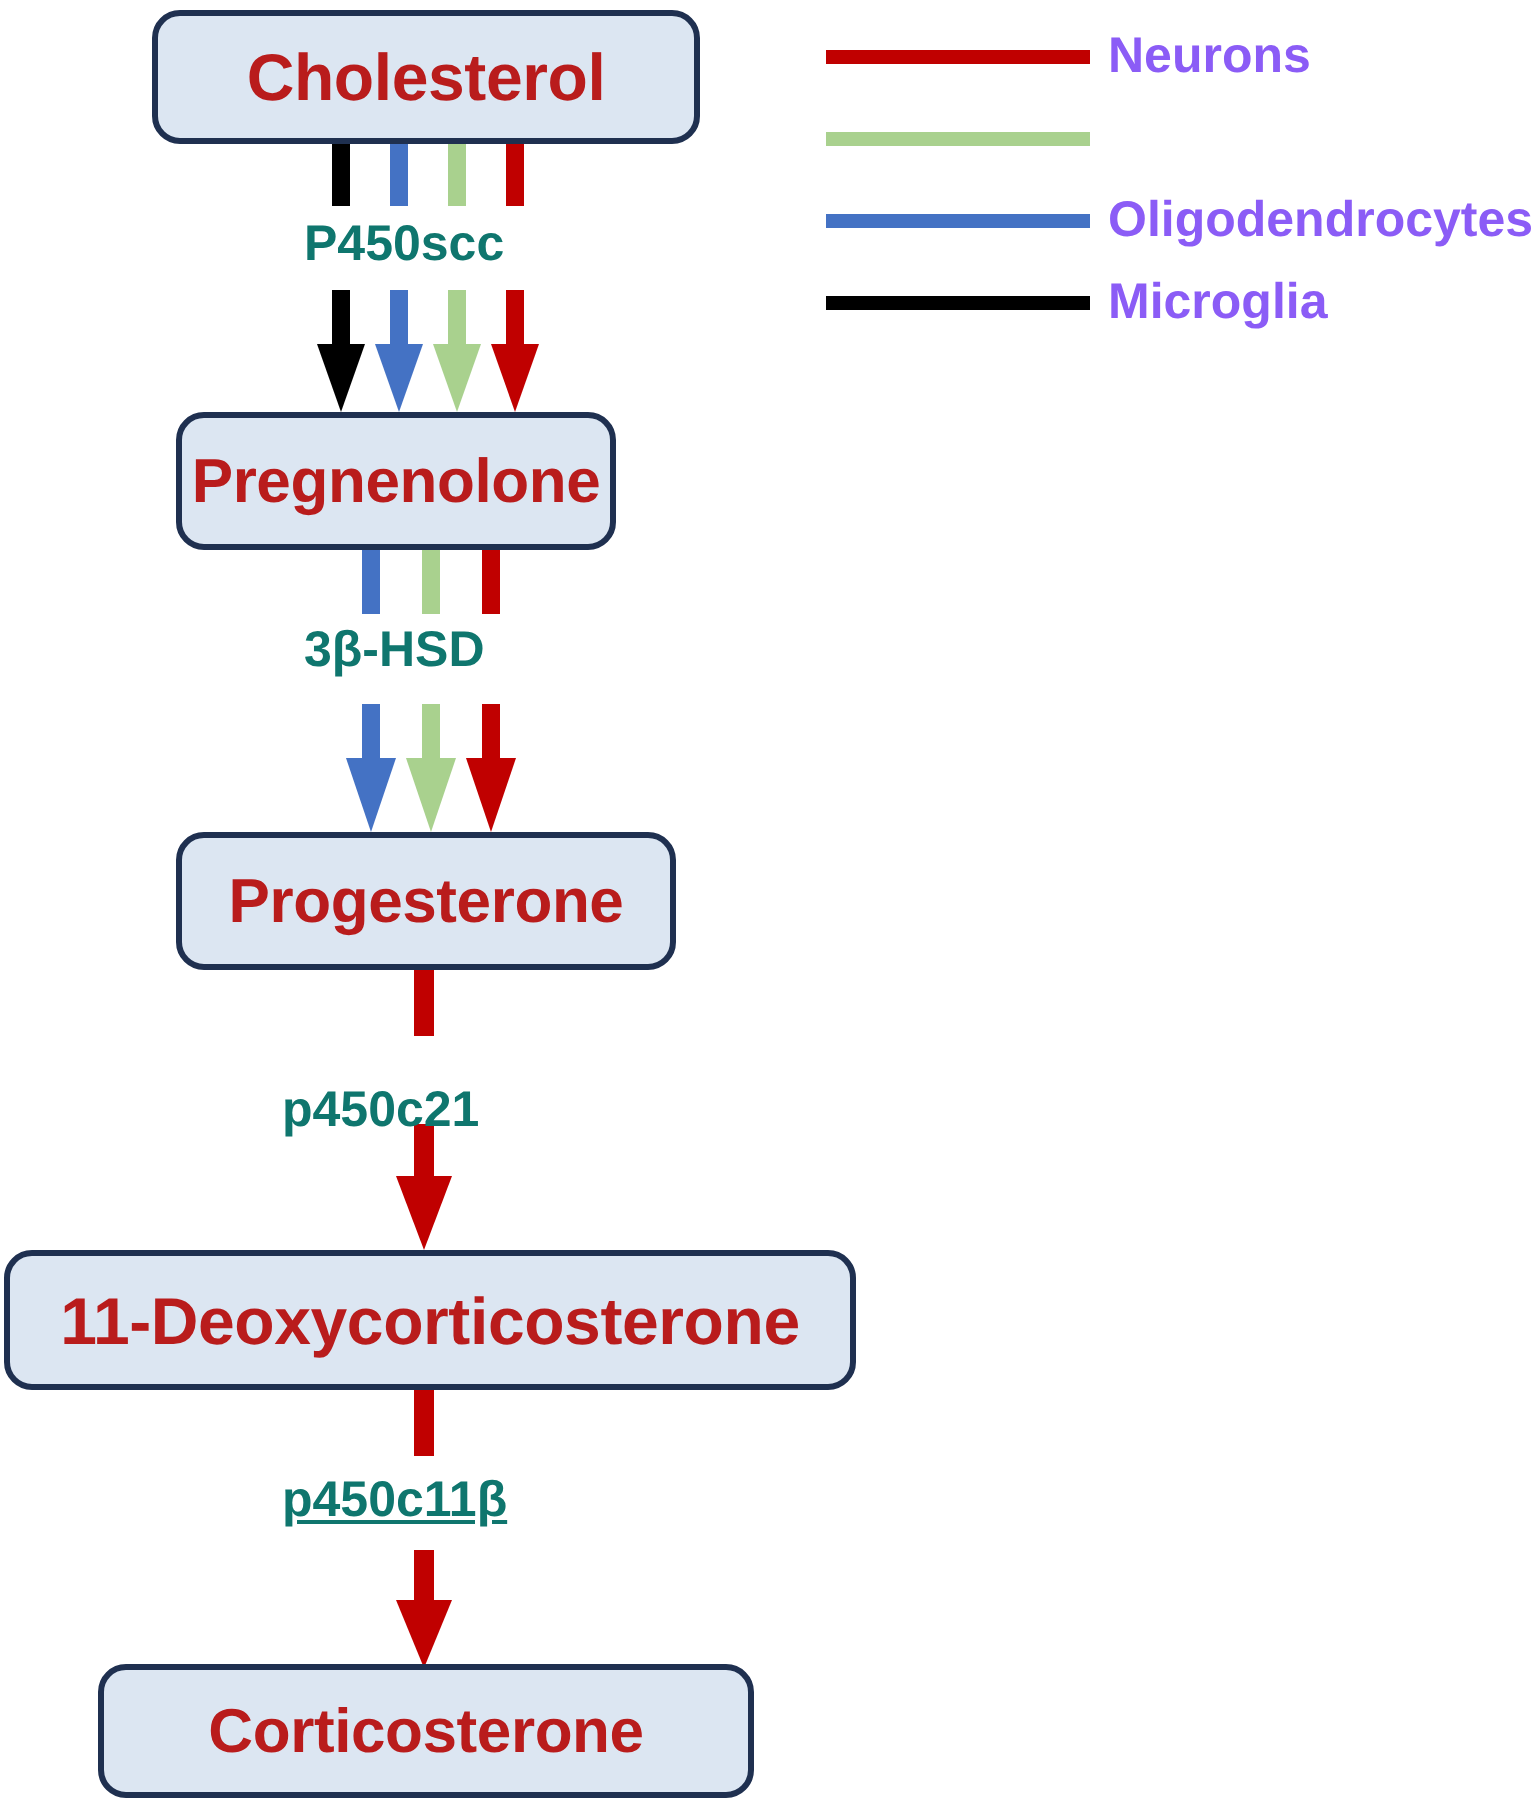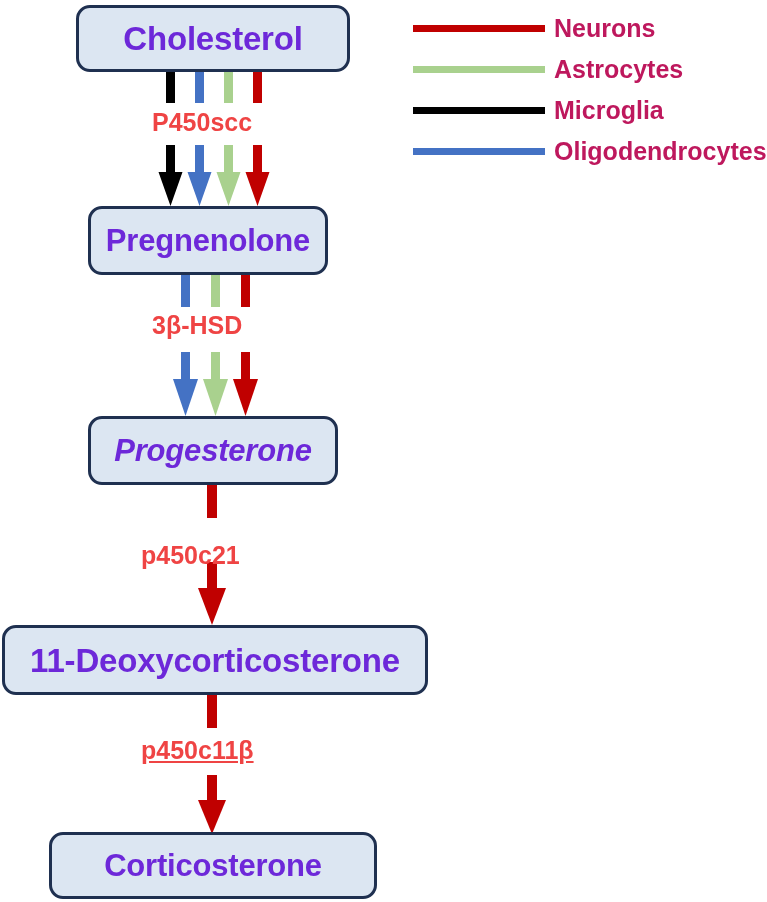--- a/index.html
+++ b/index.html
@@ -26,34 +26,34 @@
   .node-box {
     position: absolute;
     box-sizing: border-box;
     background: #dce6f2;
     border: 3px solid #1f3050;
     border-radius: 14px;
     display: flex;
     align-items: center;
     justify-content: center;
     text-align: center;
-    color: #6d28d9;
+    color: #b91c1c;
     font-weight: bold;
     letter-spacing: -0.2px;
     z-index: 3;
   }
   .node-label {
     display: block;
     line-height: 1;
     white-space: nowrap;
   }
 
   #node-cholesterol { left: 76px;  top: 5px;   width: 274px; height: 67px; }
-  #node-pregnenolone { left: 88px; top: 206px; width: 240px; height: 69px; }
-  #node-progesterone { left: 88px; top: 416px; width: 250px; height: 69px; font-style: italic; }
+  #node-pregnenolone { left: 88px; top: 206px; width: 220px; height: 69px; }
+  #node-progesterone { left: 88px; top: 416px; width: 250px; height: 69px; }
   #node-deoxycorticosterone { left: 2px; top: 625px; width: 426px; height: 70px; }
   #node-corticosterone { left: 49px; top: 832px; width: 328px; height: 67px; text-align: center; }
 
   #node-cholesterol .node-label { font-size: 33px; }
   #node-pregnenolone .node-label { font-size: 31px; }
   #node-progesterone .node-label { font-size: 31px; }
   #node-deoxycorticosterone .node-label { font-size: 33px; text-align: right; }
   #node-corticosterone .node-label { font-size: 31px; }
 
   
@@ -63,21 +63,21 @@
     top: 0;
     width: 767px;
     height: 902px;
     z-index: 1;
     pointer-events: none;
   }
 
   
   .enzyme-label {
     position: absolute;
-    color: #ef4444;
+    color: #0f766e;
     font-weight: bold;
     font-size: 25px;
     line-height: 1;
     white-space: nowrap;
     z-index: 4;
   }
   #enzyme-p450scc { left: 152px; top: 110px; }
   #enzyme-3bhsd   { left: 152px; top: 313px; }
   #enzyme-p450c21 { left: 141px; top: 543px; }
   #enzyme-p450c11b{ left: 141px; top: 738px; text-decoration: underline; }
@@ -98,21 +98,21 @@
   .legend-swatch {
     width: 132px;
     height: 7px;
     flex: 0 0 132px;
     border-radius: 0;
   }
   .legend-text {
     margin-left: 9px;
     font-size: 25px;
     font-weight: bold;
-    color: #be185d;
+    color: #8b5cf6;
     line-height: 1;
     white-space: nowrap;
   }
 </style>
 </head>
 <body>
 
 <div id="diagram-root">
 
   <svg class="arrow-layer" viewBox="0 0 767 902" width="767" height="902" xmlns="http://www.w3.org/2000/svg">
@@ -199,28 +199,27 @@
 
   <div id="legend">
 
     <div class="legend-item">
       <span class="legend-swatch" style="background:#C00000"></span>
       <span class="legend-text">Neurons</span>
     </div>
 
     <div class="legend-item">
       <span class="legend-swatch" style="background:#A9D18E"></span>
-      <span class="legend-text">Astrocytes</span>
+    </div>
+
+    <div class="legend-item">
+      <span class="legend-swatch" style="background:#4472C4"></span>
+      <span class="legend-text">Oligodendrocytes</span>
     </div>
 
     <div class="legend-item">
       <span class="legend-swatch" style="background:#000000"></span>
       <span class="legend-text">Microglia</span>
     </div>
 
-    <div class="legend-item">
-      <span class="legend-swatch" style="background:#4472C4"></span>
-      <span class="legend-text">Oligodendrocytes</span>
-    </div>
-
   </div>
 
 </div>
 
 </body></html>

